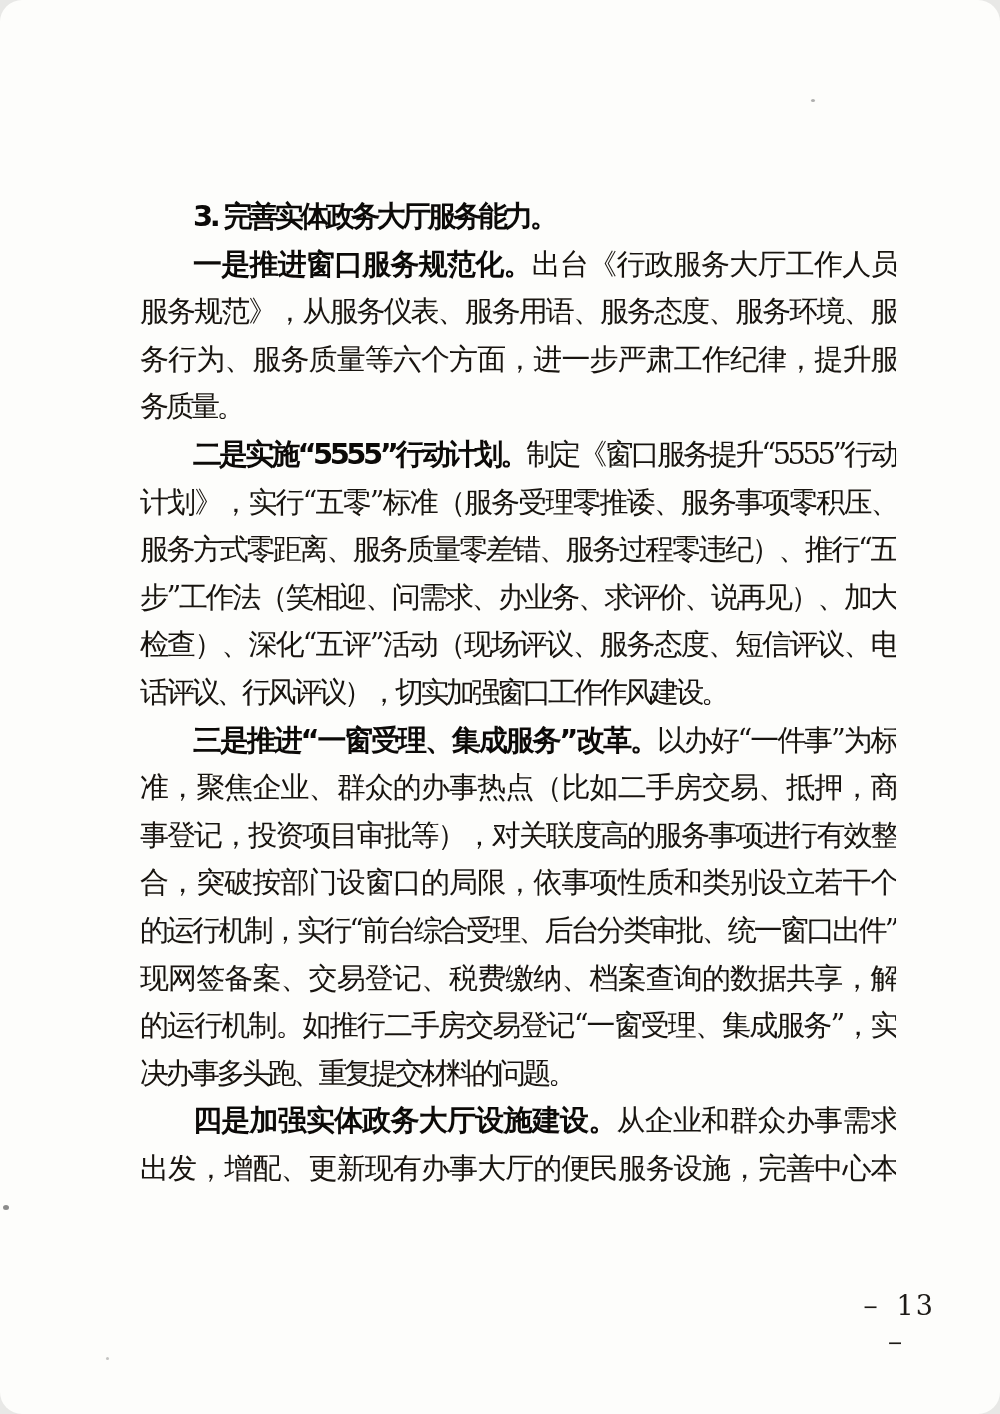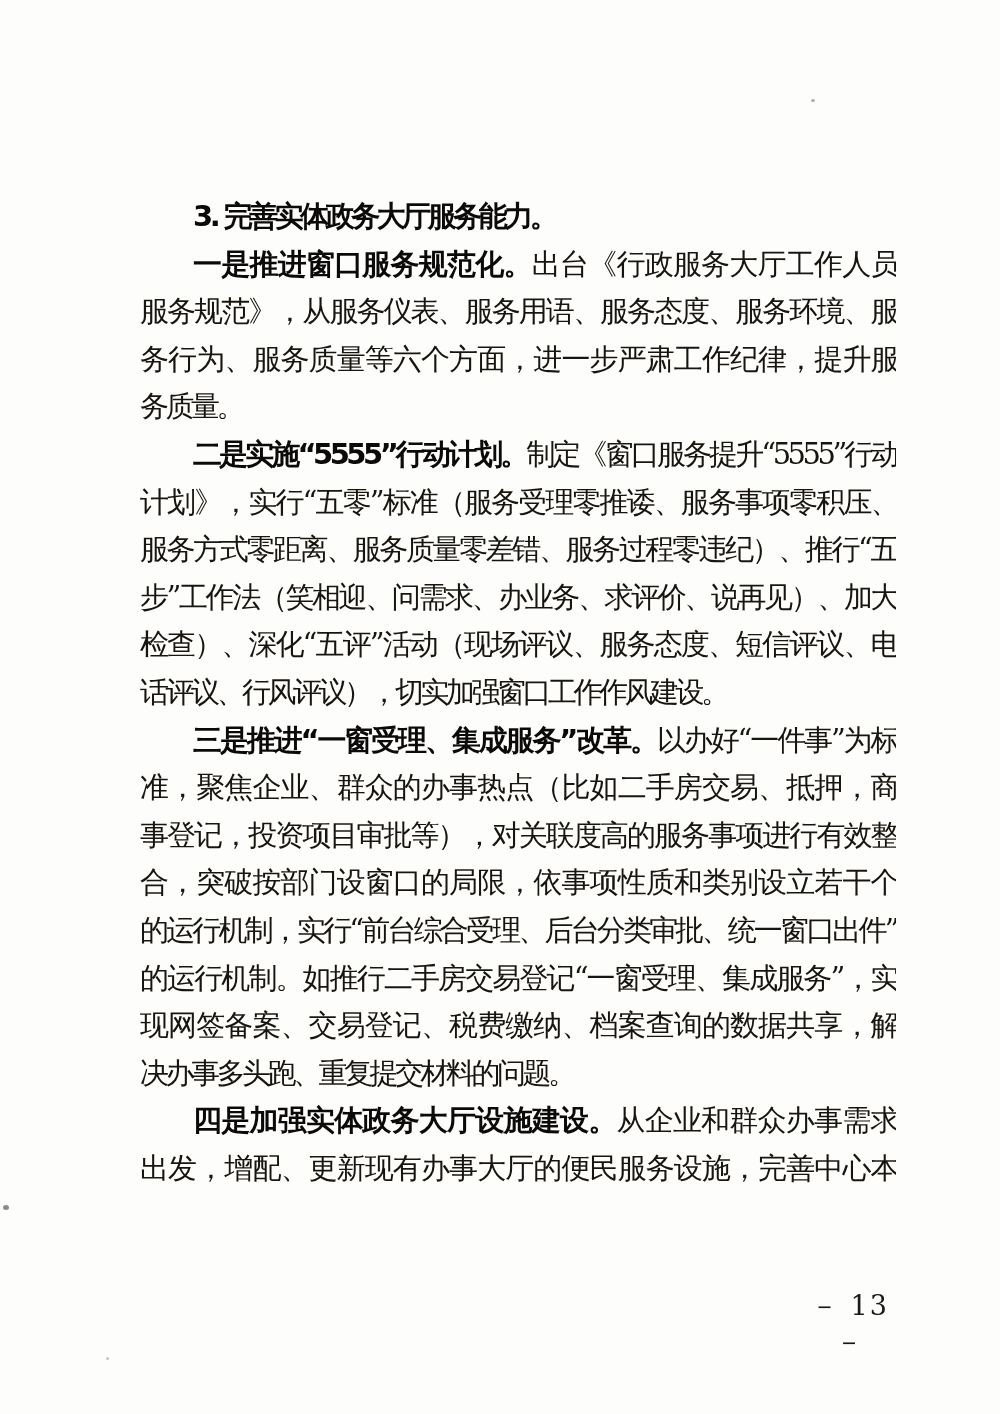--- a/index.html
+++ b/index.html
@@ -4,20 +4,21 @@
 <style>
   html,body { margin:0; padding:0; background:#e8e8e6; }
   .page {
     position:relative;
     width:1000px; height:1414px;
     margin:0 auto;
     background:#fdfdfb;
     font-family:"DejaVu Serif","Liberation Serif",serif;
     color:#18140f;
     overflow:hidden;
+    border-radius:22px;
   }
   .doc-body {
     position:absolute;
     left:140px; top:193px;
     width:756px;
   }
   .ln {
     height:47.6px;
     line-height:47.6px;
     font-size:29px;
@@ -28,21 +29,21 @@
   }
   .f { text-align-last:justify; }
   .i { text-indent:53px; }
   .b {
     font-weight:bold;
     font-family:"DejaVu Sans","Liberation Sans",sans-serif;
     color:#0c0a08;
   }
   .page-number {
     position:absolute;
-    left:798px; top:1288px;
+    left:844px; top:1288px;
     width:104px;
     font-size:27px;
     letter-spacing:2px;
     text-align:center;
     color:#1d1a16;
   }
   .speck { position:absolute; background:#6f6f6f; border-radius:50%; }
   .speck.s1 { left:811px; top:99px;   width:4px; height:3px; opacity:.55; }
   .speck.s2 { left:3px;   top:1205px; width:6px; height:5px; opacity:.8;  }
   .speck.s3 { left:106px; top:1357px; width:3px; height:3px; opacity:.4;  }
@@ -66,22 +67,22 @@
     <div class="ln f"><span class="b"></span><span>计划》，实行“五零”标准（服务受理零推诿、服务事项零积压、</span></div>
     <div class="ln f"><span class="b"></span><span>服务方式零距离、服务质量零差错、服务过程零违纪）、推行“五</span></div>
     <div class="ln f"><span class="b"></span><span>步”工作法（笑相迎、问需求、办业务、求评价、说再见）、加大</span></div>
     <div class="ln f"><span class="b"></span><span>检查）、深化“五评”活动（现场评议、服务态度、短信评议、电</span></div>
     <div class="ln"><span class="b"></span><span>话评议、行风评议），切实加强窗口工作作风建设。</span></div>
     <div class="ln i f"><span class="b">三是推进“一窗受理、集成服务”改革。</span><span>以办好“一件事”为标</span></div>
     <div class="ln f"><span class="b"></span><span>准，聚焦企业、群众的办事热点（比如二手房交易、抵押，商</span></div>
     <div class="ln f"><span class="b"></span><span>事登记，投资项目审批等），对关联度高的服务事项进行有效整</span></div>
     <div class="ln f"><span class="b"></span><span>合，突破按部门设窗口的局限，依事项性质和类别设立若干个</span></div>
     <div class="ln f"><span class="b"></span><span>的运行机制，实行“前台综合受理、后台分类审批、统一窗口出件”</span></div>
+    <div class="ln f"><span class="b"></span><span>现网签备案、交易登记、税费缴纳、档案查询的数据共享，解</span></div>
     <div class="ln f"><span class="b"></span><span>的运行机制。如推行二手房交易登记“一窗受理、集成服务”，实</span></div>
-    <div class="ln f"><span class="b"></span><span>现网签备案、交易登记、税费缴纳、档案查询的数据共享，解</span></div>
     <div class="ln"><span class="b"></span><span>决办事多头跑、重复提交材料的问题。</span></div>
     <div class="ln i f"><span class="b">四是加强实体政务大厅设施建设。</span><span>从企业和群众办事需求</span></div>
     <div class="ln f"><span class="b"></span><span>出发，增配、更新现有办事大厅的便民服务设施，完善中心本</span></div>
   </div>
 
   <div class="page-number">－ 13 －</div>
 
 </div>
 
 </body></html>

